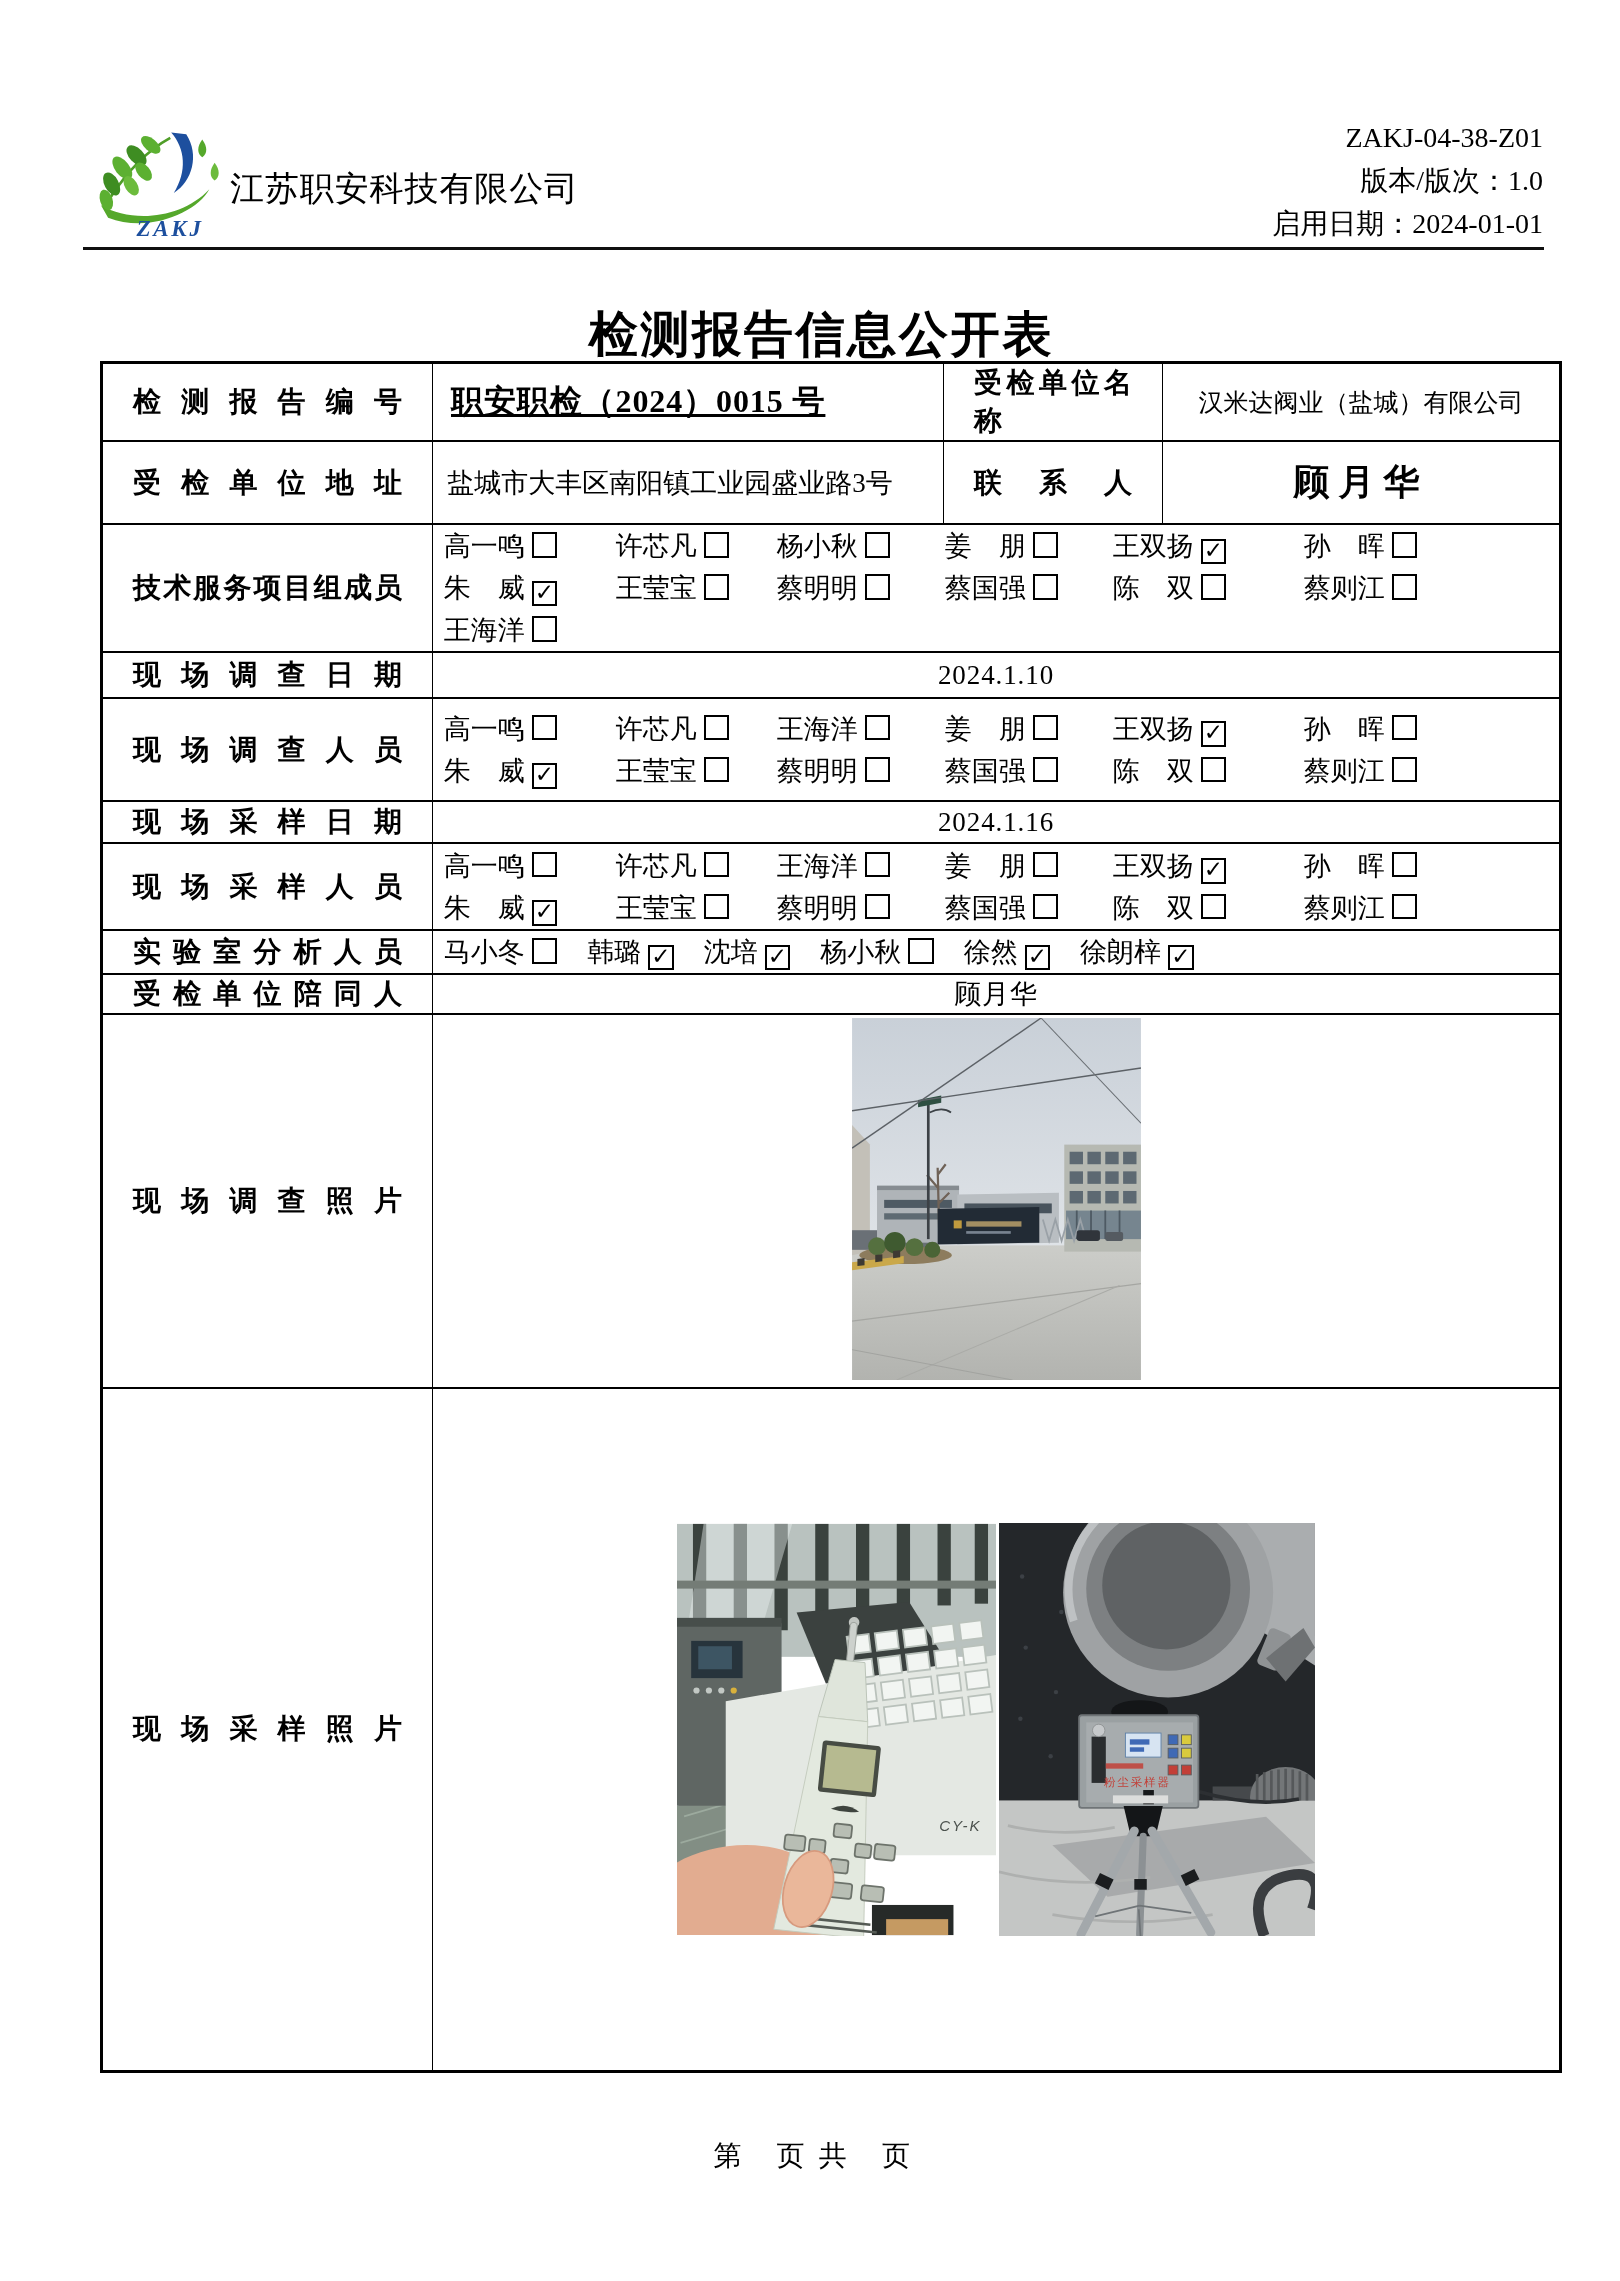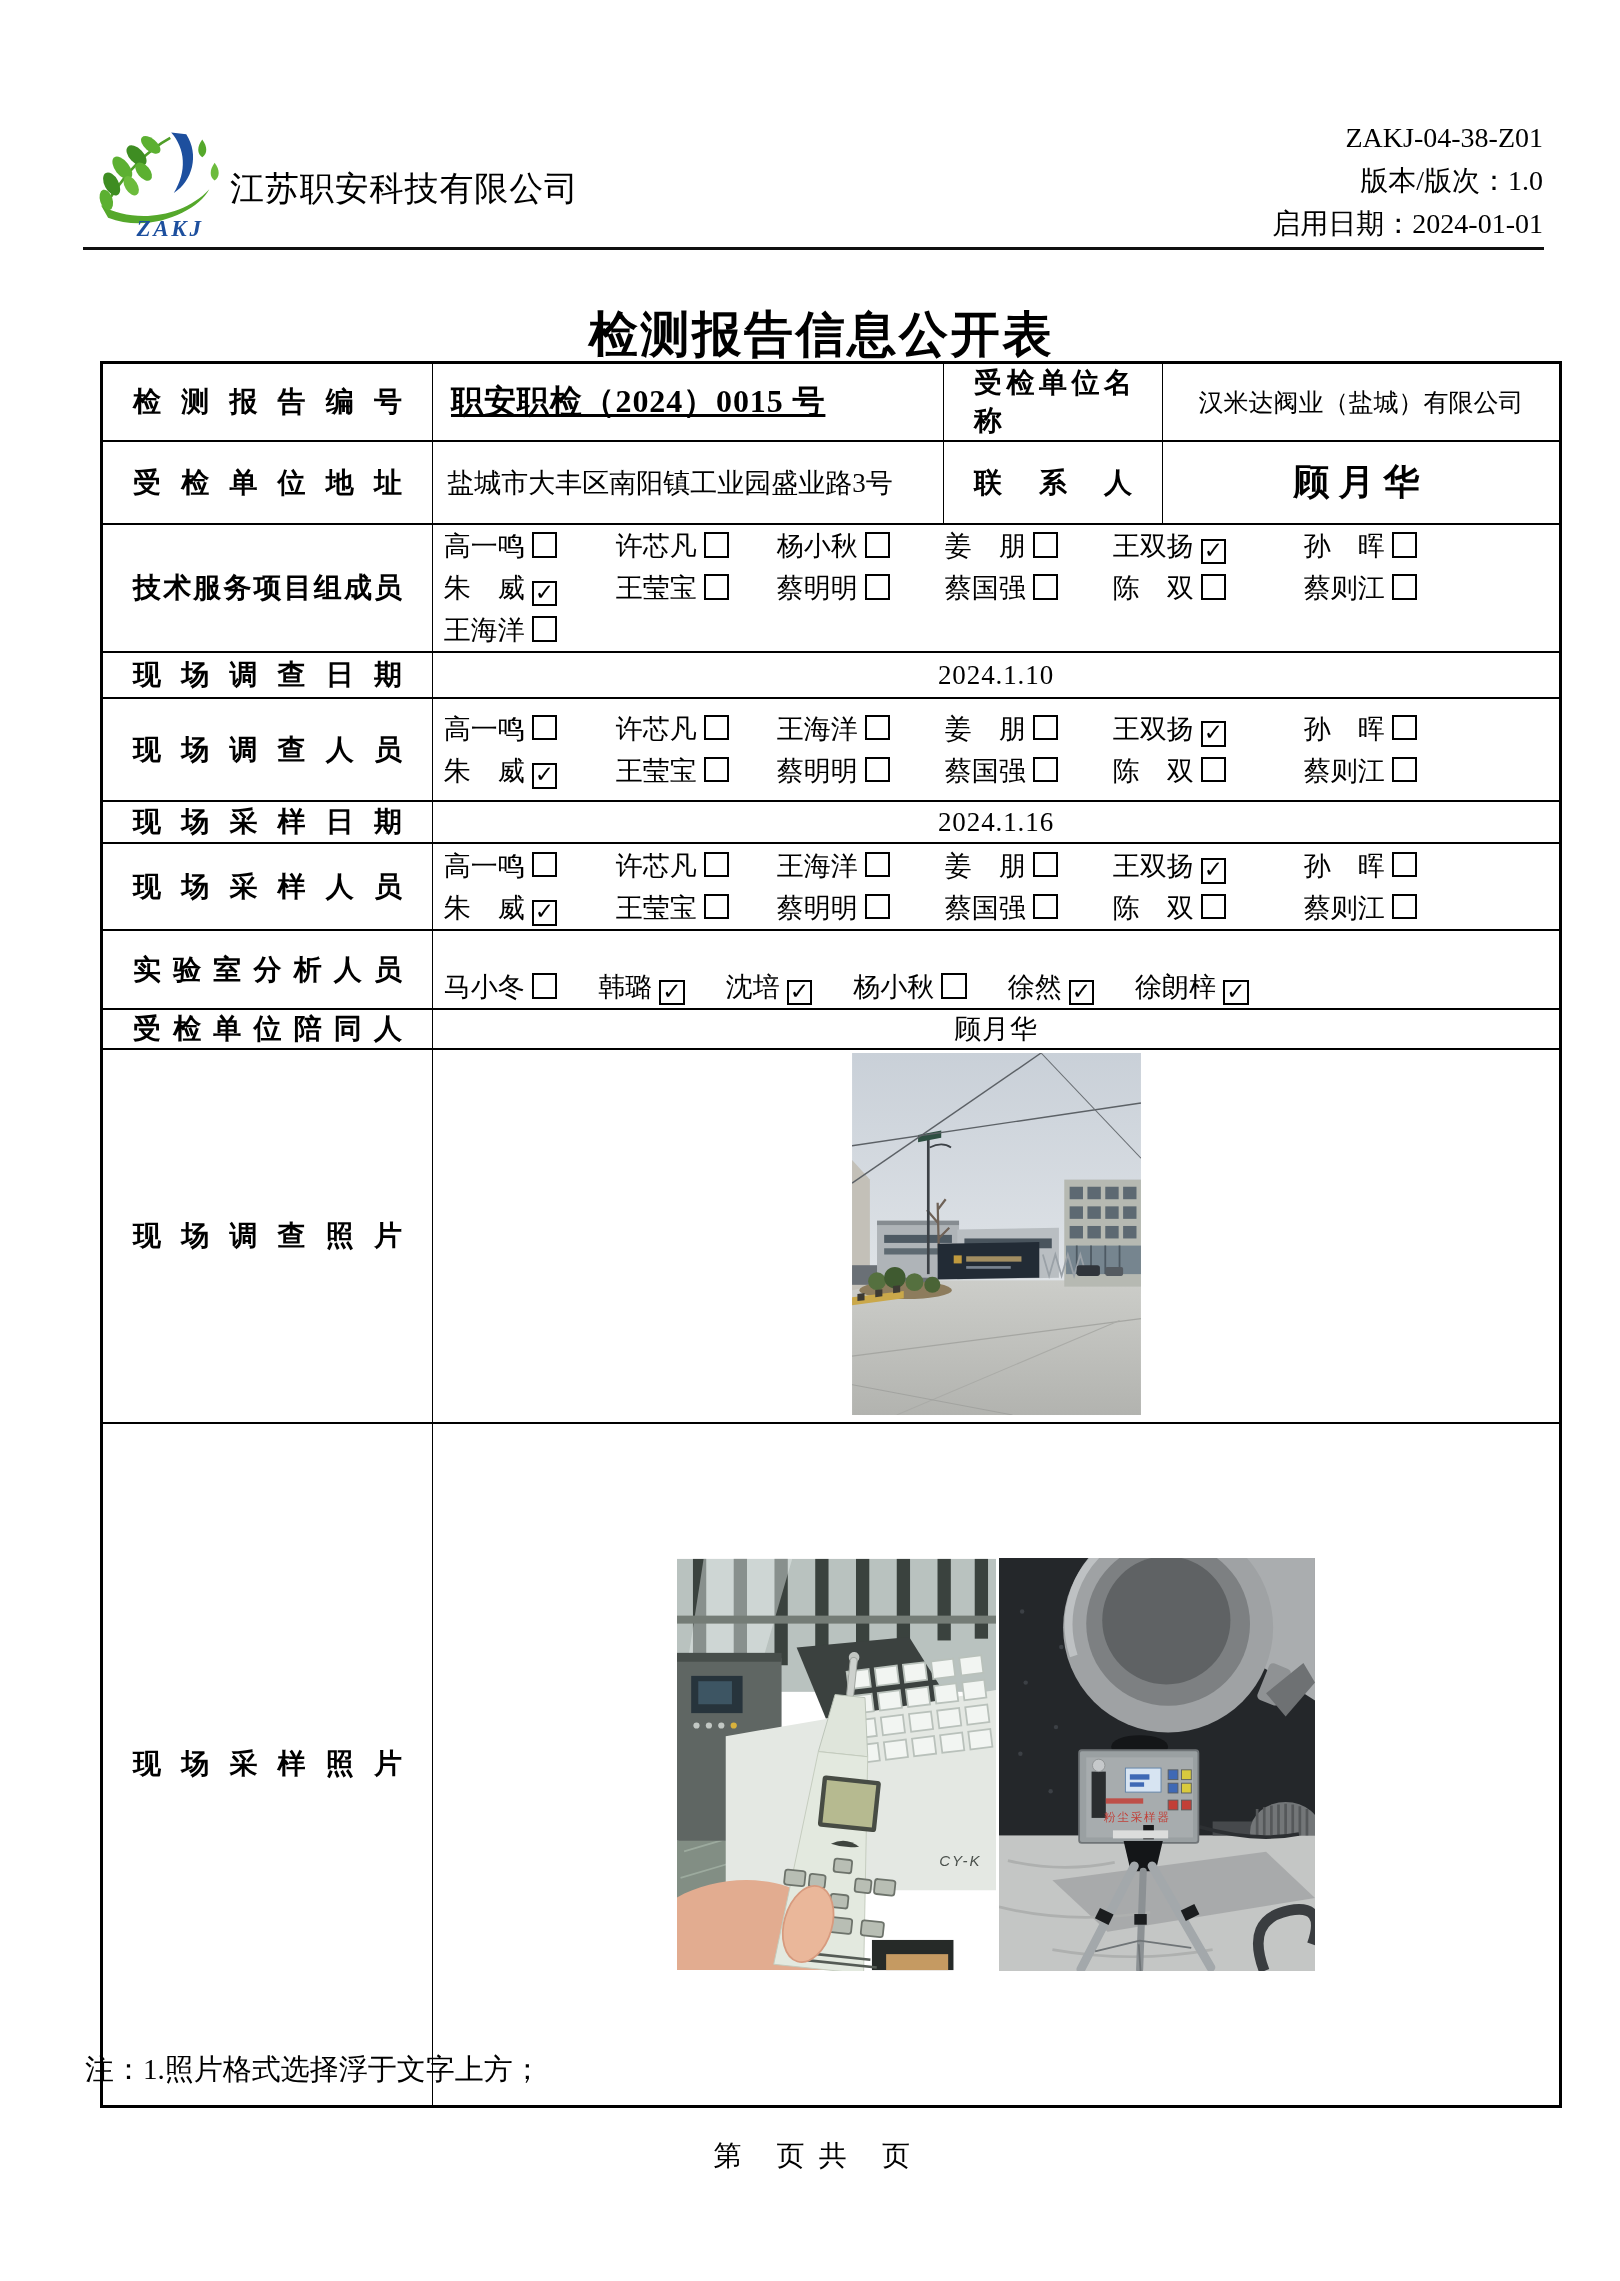--- a/index.html
+++ b/index.html
@@ -26,21 +26,21 @@
   td.v-contact{font-size:36px;font-weight:bold;text-align:center;letter-spacing:9px;}
   td.v-addr{font-size:27px;text-align:left;padding-left:14.3px;}
   td.v-date{font-size:27px;text-align:center;letter-spacing:0.9px;}
   td.photo-cell{text-align:center;vertical-align:middle;}
   tr.r1{height:46px}tr.r2{height:83px}tr.r3{height:127px}tr.r4{height:46px}tr.r5{height:103px}
   tr.r6{height:42px}tr.r7{height:87px}tr.r8{height:42px}tr.r9{height:39px}tr.r10{height:374px}tr.r11{height:683px}
   
   .checklist{display:flex;flex-direction:column;justify-content:center;height:100%;font-size:27px;}
   .checklist .check-line{display:grid;grid-template-columns:172px 161px 168px 168px 191px 1fr;
     padding-left:10.7px;line-height:42px;align-items:center;}
-  .checklist.inline .check-line{display:flex;gap:41px;margin-top:35px;}
+  .checklist.inline .check-line{display:flex;gap:30px;}
   .check-item{white-space:nowrap;}
   .p-box{display:inline-block;width:21.4px;height:21.4px;border:2.7px solid #000;margin-left:7.1px;
     vertical-align:-2.7px;font-size:23px;line-height:19.6px;text-align:center;font-weight:bold;font-family:"DejaVu Sans",sans-serif;}
   
   .photo-pair{display:flex;justify-content:center;gap:3.6px;}
   .photo-frame{display:inline-block;line-height:0;}
   
   .note-line{position:absolute;left:85px;top:2050px;font-size:29px;}
   .page-footer{position:absolute;left:83px;top:2137px;width:1461px;text-align:center;font-size:28px;letter-spacing:3.6px;}
 </style>
@@ -419,16 +419,15 @@
             </g>
           </svg>
           </span>
 
         </div>
       </td>
     </tr>
   </tbody>
     </table>
 
-  <div class="note-line">注：1.照片格式选择浮于文字上方；</div>
   <div class="page-footer">第　页 共　页</div>
 </div>
 
 
 </body></html>

